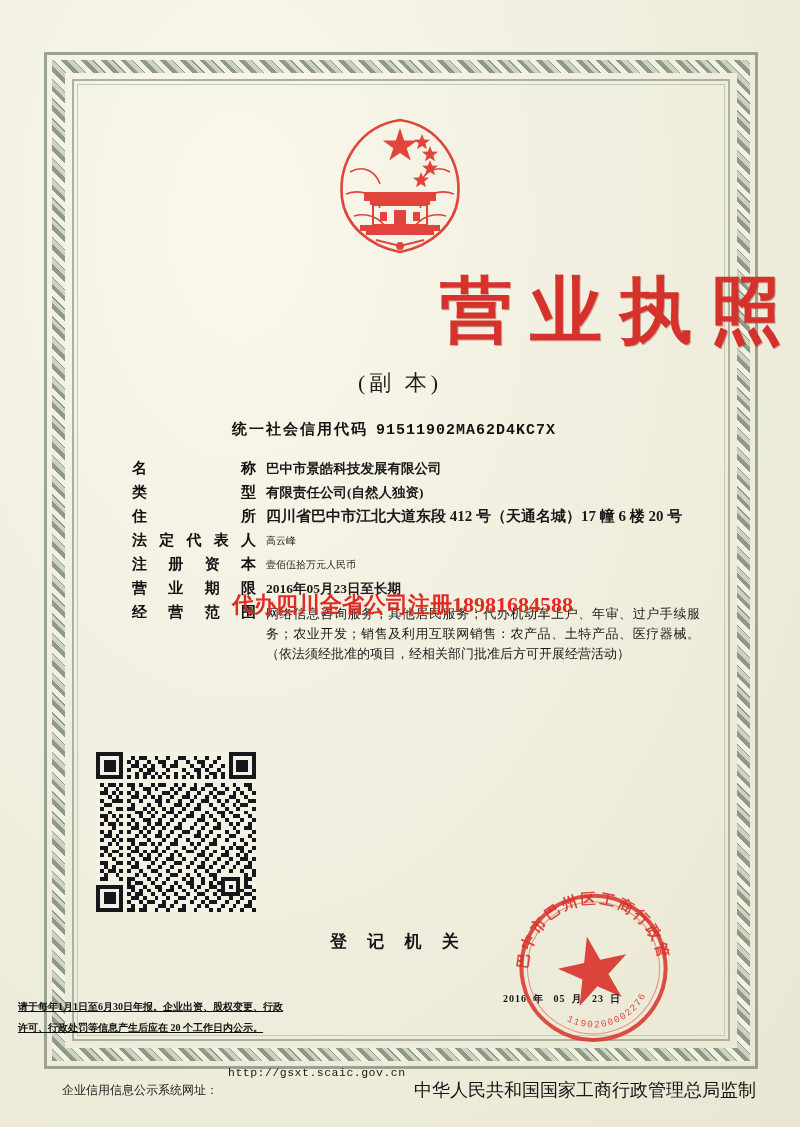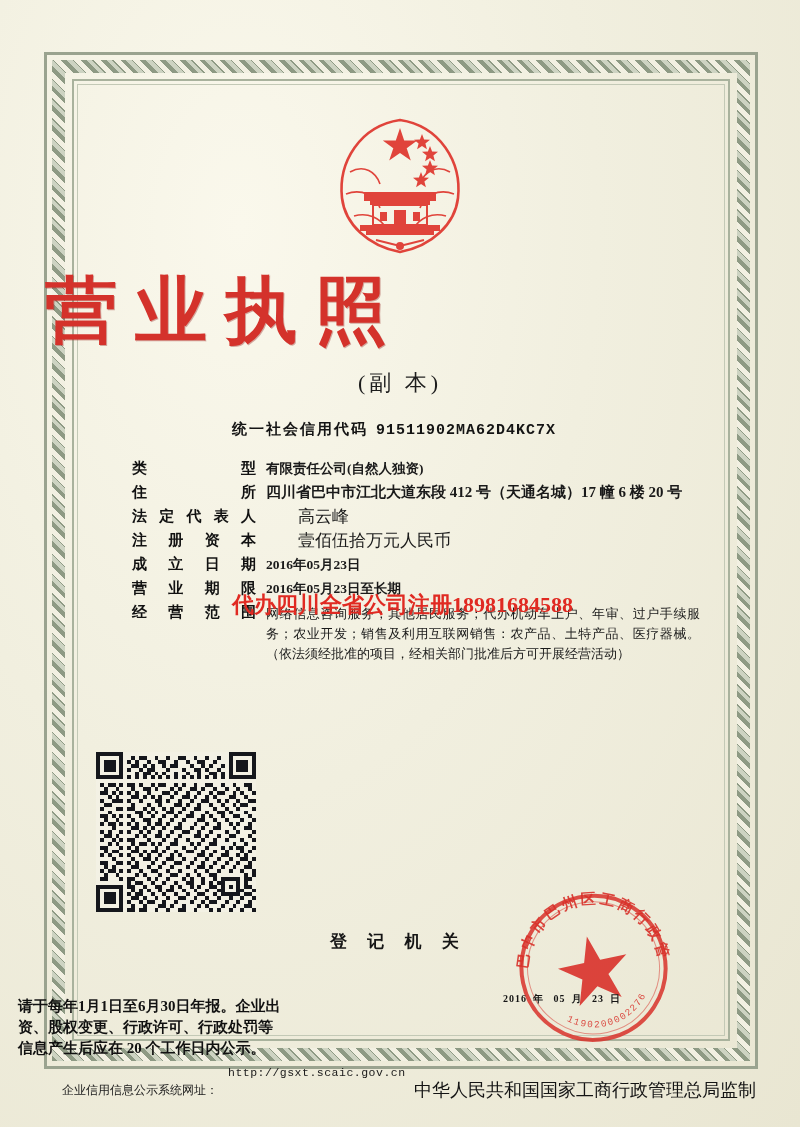--- a/index.html
+++ b/index.html
@@ -71,21 +71,21 @@
     transform: translateX(-50%);
     width: 160px;
     height: 150px;
   }
 
   
   .title {
     position: absolute;
     left: 0; right: 0;
     top: 263px;
-    text-align: left;
+    text-align: right;
     font-family: "Liberation Serif", serif;
     font-weight: bold;
     font-size: 72px;
     letter-spacing: 18px;
     text-indent: 18px;
     color: #d4322b;
     text-shadow: 1px 1px 0 rgba(140,20,16,.35);
     padding-left: 27px;
   }
   .subtitle {
@@ -151,21 +151,21 @@
     font-weight: bold;
   }
   .f-value.scope {
     font-size: 13px;
     line-height: 20px;
     font-weight: normal;
     text-align: justify;
   }
   .field.addr .f-value { font-size: 15px; }
   .field.rep .f-value,
-  .field.cap .f-value { font-size: 17px; font-weight: normal; margin-left: 32px; }
+  .field.cap .f-value { font-size: 10px; font-weight: normal; }
 
   
   .watermark {
     position: absolute;
     left: 232px;
     top: 590px;
     font-family: "Liberation Serif", serif;
     font-size: 22px;
     font-weight: bold;
     color: #e02a22;
@@ -217,24 +217,25 @@
   }
   .issue-date span { margin: 0 3px; }
 
   
   .note-left {
     position: absolute;
     left: 18px;
     top: 996px;
     width: 268px;
     font-family: "Liberation Serif", serif;
-    font-size: 15px;
+    font-size: 10px;
     font-weight: bold;
     line-height: 21px;
     color: #111;
+    text-decoration: underline;
   }
   .site-line {
     position: absolute;
     left: 62px;
     top: 1082px;
     font-family: "Liberation Serif", serif;
     font-size: 12px;
     color: #1a1a1a;
   }
   .site-url {
@@ -301,38 +302,38 @@
 
   <div class="title">营业执照</div>
   <div class="subtitle">(副 本)</div>
 
   <div class="credit-row">
     <span>统一社会信用代码</span><span class="code">91511902MA62D4KC7X</span>
   </div>
 
   <div class="fields">
     <div class="field">
+      <div class="f-label">名称</div>
+      <div class="f-value">巴中市景皓科技发展有限公司</div>
+    </div>
+    <div class="field">
       <div class="f-label">类型</div>
       <div class="f-value">有限责任公司(自然人独资)</div>
     </div>
     <div class="field addr">
       <div class="f-label">住所</div>
       <div class="f-value">四川省巴中市江北大道东段 412 号（天通名城）17 幢 6 楼 20 号</div>
     </div>
     <div class="field rep">
       <div class="f-label">法定代表人</div>
       <div class="f-value">高云峰</div>
     </div>
     <div class="field cap">
       <div class="f-label">注册资本</div>
       <div class="f-value">壹佰伍拾万元人民币</div>
-    </div>
-    <div class="field">
-      <div class="f-label">成立日期</div>
-      <div class="f-value">2016年05月23日</div>
     </div>
     <div class="field">
       <div class="f-label">营业期限</div>
       <div class="f-value">2016年05月23日至长期</div>
     </div>
     <div class="field">
       <div class="f-label">经营范围</div>
       <div class="f-value scope">网络信息咨询服务；其他居民服务；代办机动车上户、年审、过户手续服务；农业开发；销售及利用互联网销售：农产品、土特产品、医疗器械。（依法须经批准的项目，经相关部门批准后方可开展经营活动）</div>
     </div>
   </div>

